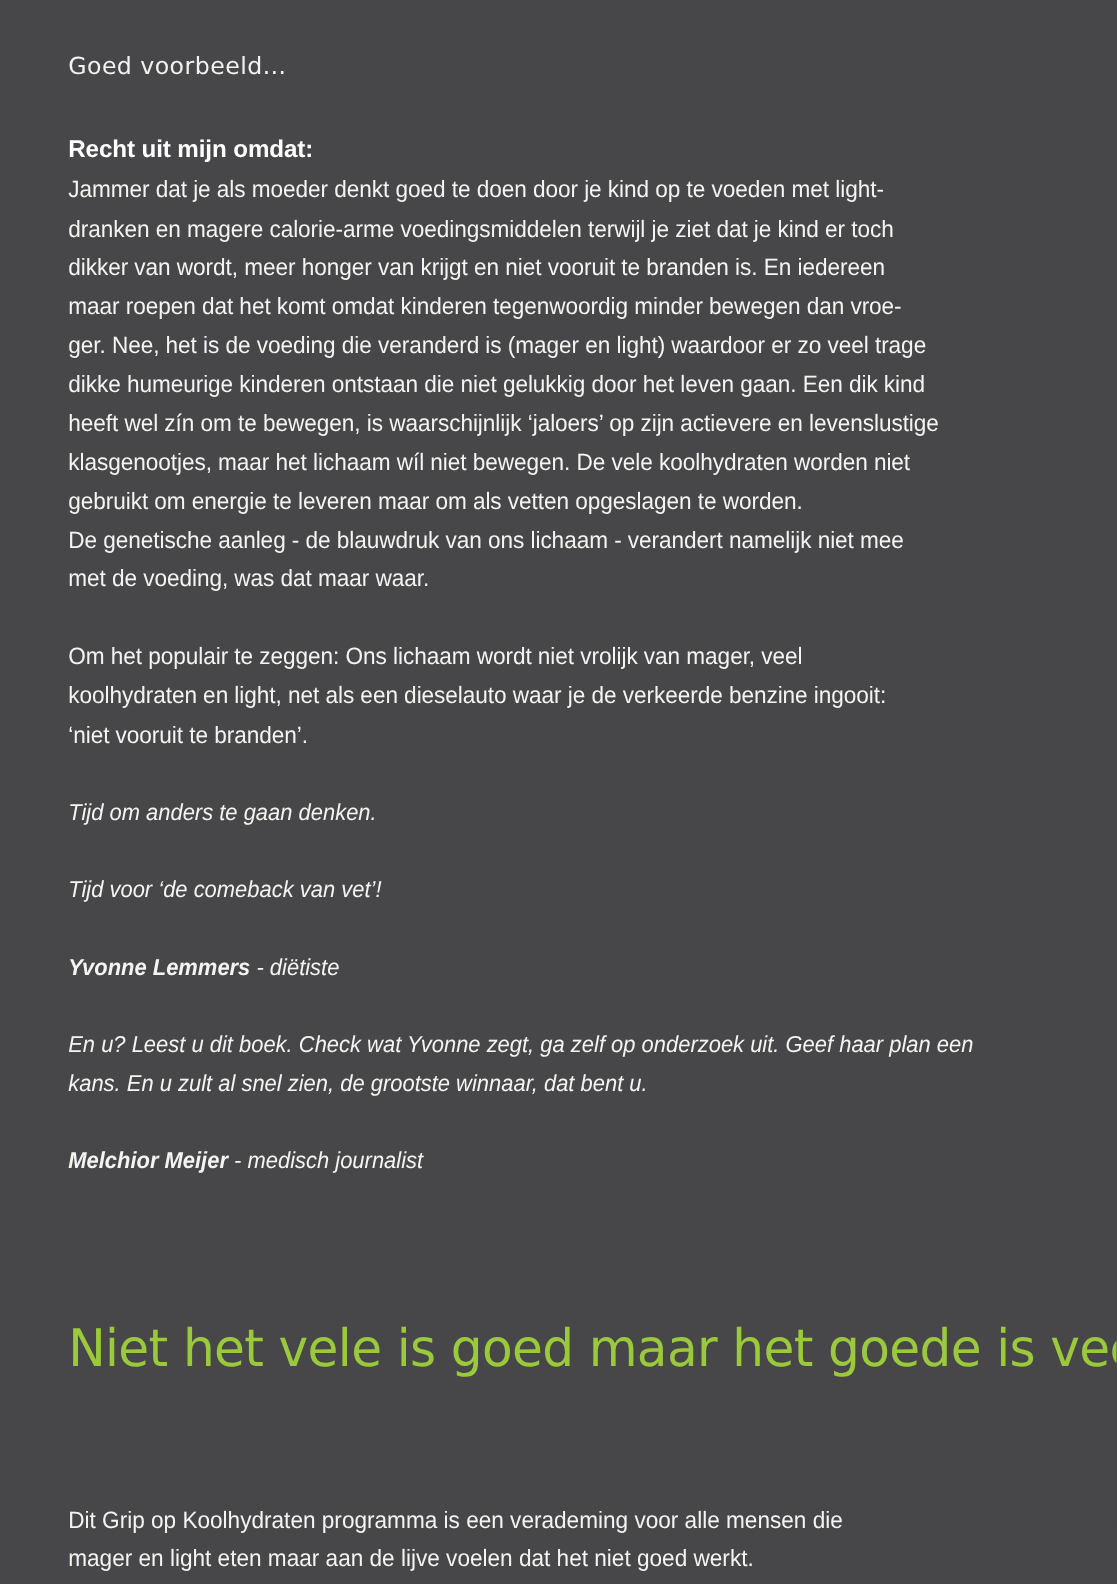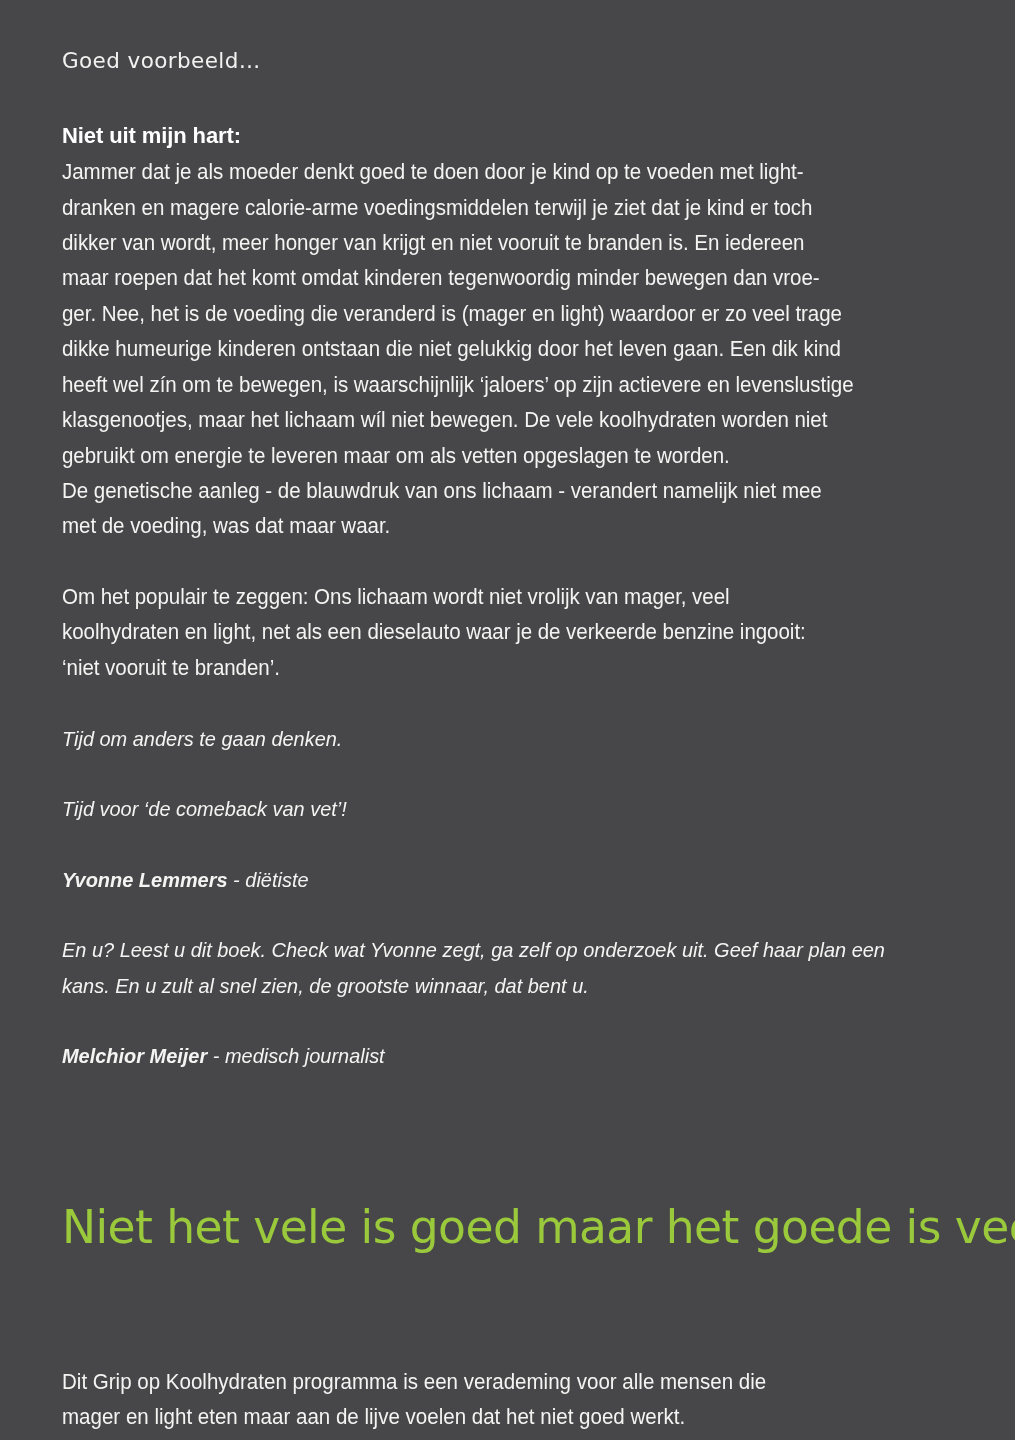--- a/index.html
+++ b/index.html
@@ -127,21 +127,21 @@
   }
   .closing .ln { display: block; white-space: pre; }
 </style>
 </head>
 <body>
 
 <div class="page">
 
   <p class="lead-in">Goed voorbeeld…</p>
 
-  <h2 class="section-heading">Niet uit mijn hart:</h2>
+  <h2 class="section-heading">Recht uit mijn omdat:</h2>
 
   <div class="body-text">
     <span class="ln">Jammer dat je als moeder denkt goed te doen door je kind op te voeden met light-</span>
     <span class="ln">dranken en magere calorie-arme voedingsmiddelen terwijl je ziet dat je kind er toch</span>
     <span class="ln">dikker van wordt, meer honger van krijgt en niet vooruit te branden is. En iedereen</span>
     <span class="ln">maar roepen dat het komt omdat kinderen tegenwoordig minder bewegen dan vroe-</span>
     <span class="ln">ger. Nee, het is de voeding die veranderd is (mager en light) waardoor er zo veel trage</span>
     <span class="ln">dikke humeurige kinderen ontstaan die niet gelukkig door het leven gaan. Een dik kind</span>
     <span class="ln">heeft wel zín om te bewegen, is waarschijnlijk ‘jaloers’ op zijn actievere en levenslustige</span>
     <span class="ln">klasgenootjes, maar het lichaam wíl niet bewegen. De vele koolhydraten worden niet</span>

